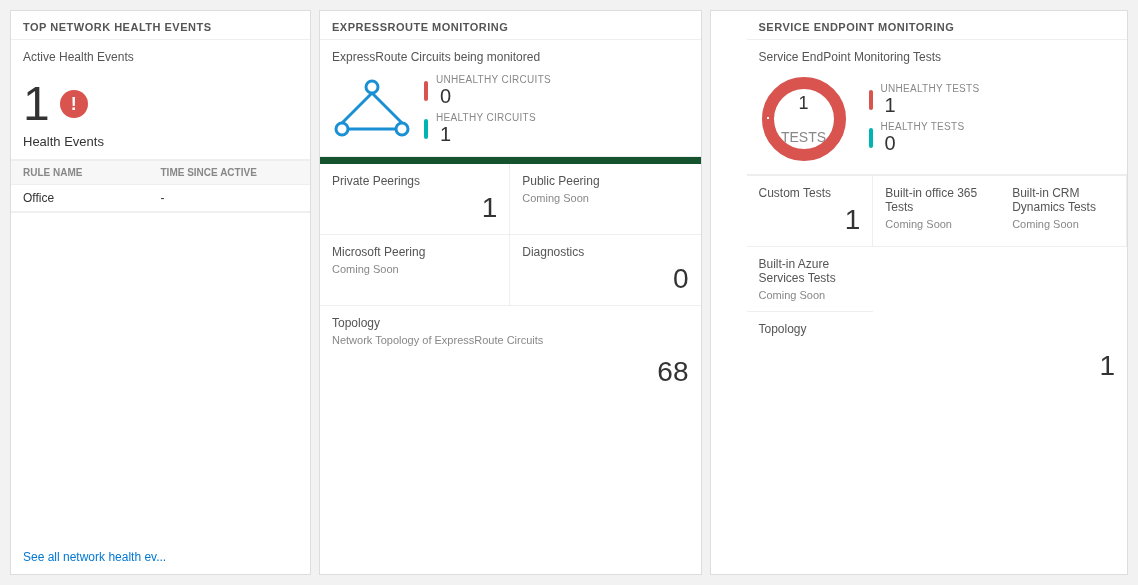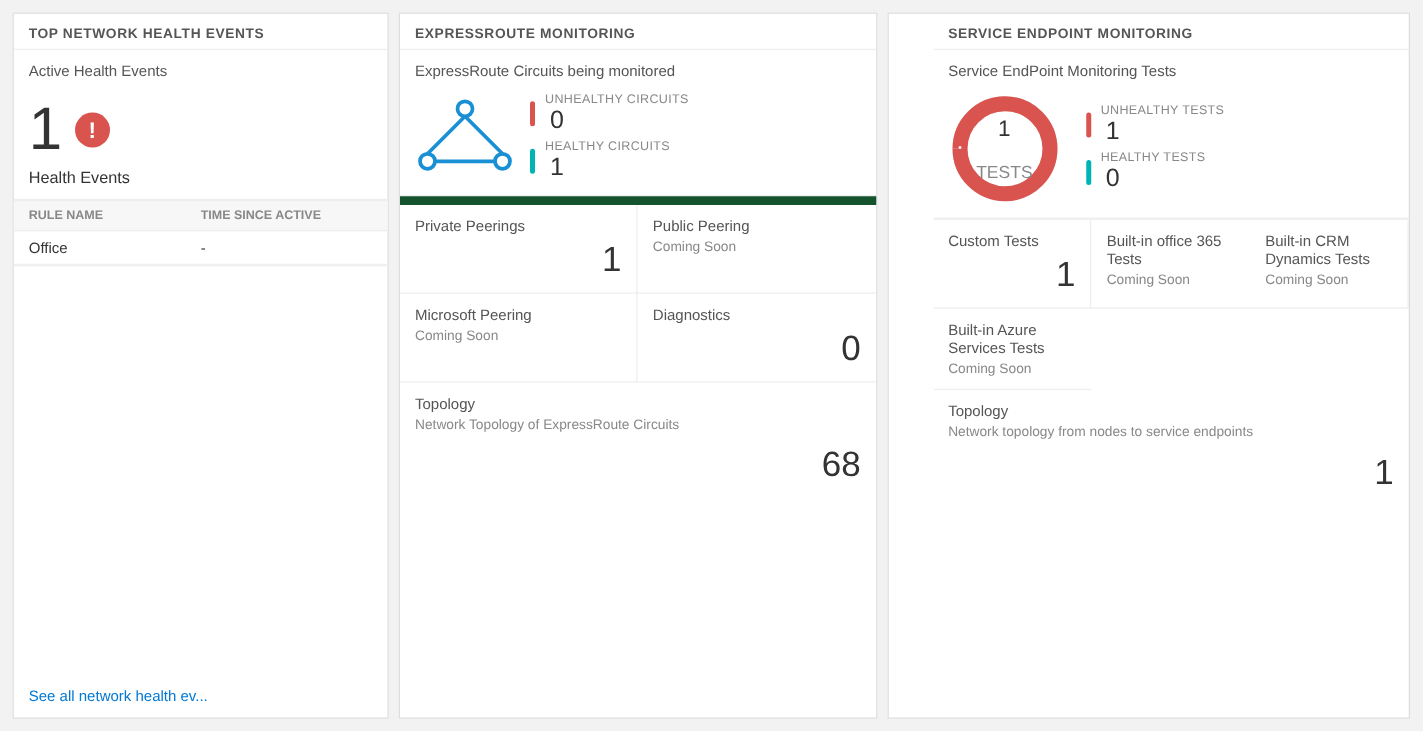--- a/index.html
+++ b/index.html
@@ -444,19 +444,18 @@
       <div class="sem-cell">
         <div class="sem-cell-title">Built-in CRM Dynamics Tests</div>
         <div class="sem-cell-subtitle">Coming Soon</div>
       </div>
       <div class="sem-cell">
         <div class="sem-cell-title">Built-in Azure Services Tests</div>
         <div class="sem-cell-subtitle">Coming Soon</div>
       </div>
       <div class="sem-topology-cell sem-cell" style="grid-column:1/-1;border-right:none;border-bottom:none;">
         <div class="sem-cell-title">Topology</div>
-        <div class="sem-cell-subtitle">Network topology from nodes to service endpoints</div>
         <div class="sem-topology-value">1</div>
       </div>
     </div>
   </div>
 
 </div>
 
 </body></html>

